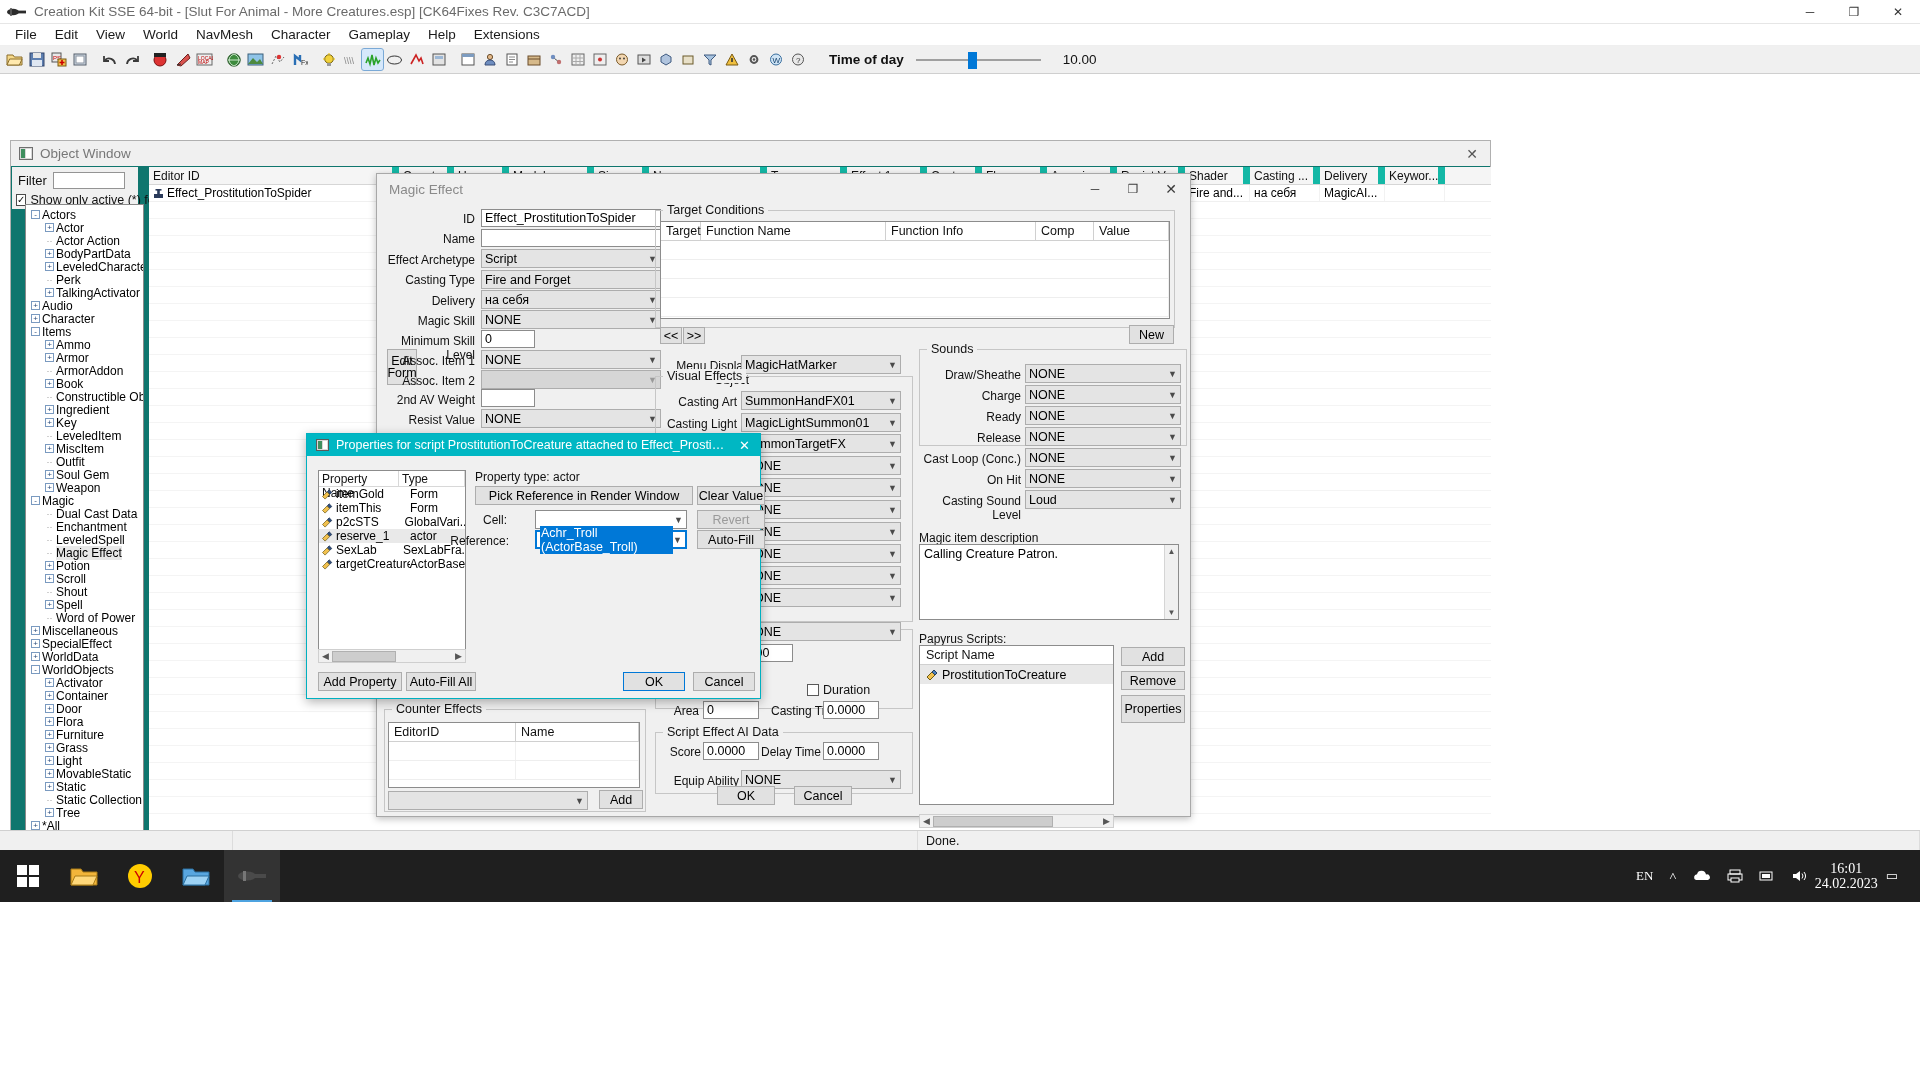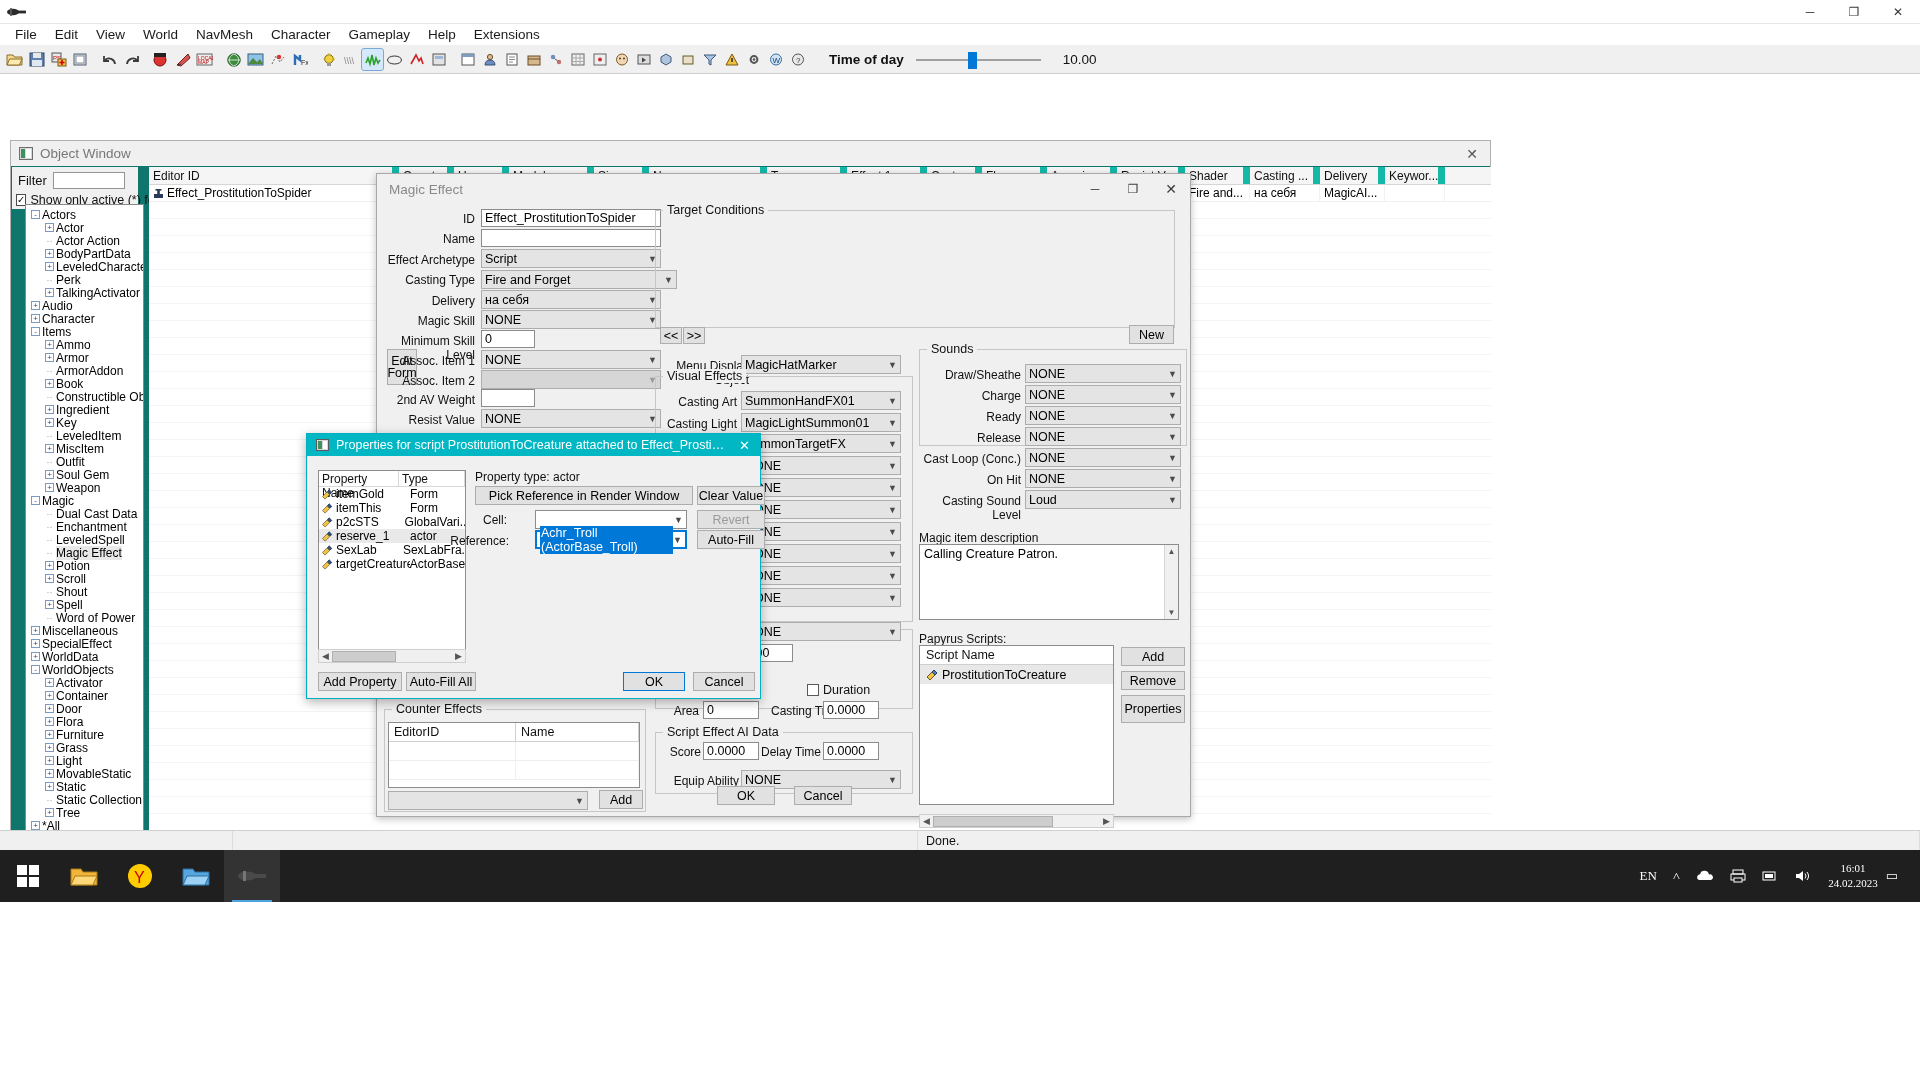--- a/index.html
+++ b/index.html
@@ -190,36 +190,37 @@
             padding:0 8px; font-size:12.5px; color:#111; }
 
   
   .taskbar { position:absolute; left:0; top:850px; width:1920px; height:230px; background:#1f1f1f; }
   .tb-inner { position:relative; height:52px; display:flex; align-items:center; }
   .tb-app { width:56px; height:52px; display:flex; align-items:center; justify-content:center; position:relative; }
   .tb-app.active { background:#333333; }
   .tb-app.active::after { content:''; position:absolute; bottom:0; left:8px; right:8px; height:2px; background:#4da3e0;}
   .tray { position:absolute; right:0; top:0; height:52px; display:flex; align-items:center; padding-right:14px;font-family:Liberation Serif, serif; }
   .tray .ti { color:#fff; font-size:13px; margin:0 8px; display:flex; align-items:center; }
-  .clock { color:#fff; font-size:11px; text-align:center; line-height:15px; margin-left:10px; }
+  .clock { color:#fff; font-size:14px; text-align:center; line-height:15px; }
   .area-below { position:absolute; left:0; top:52px; width:1920px; height:178px; background:#ffffff; }
 </style>
 </head>
 <body>
 
 <div id="app">
 
   <div class="titlebar">
     <div class="tb-icon">
       <svg width="22" height="16" viewBox="0 0 22 16">
         <ellipse cx="7" cy="8" rx="6" ry="3.2" fill="#2b2b2b"></ellipse>
         <rect x="11" y="6.6" width="9" height="2.8" fill="#2b2b2b"></rect>
         <rect x="4" y="4.2" width="2" height="7.6" fill="#555"></rect>
       </svg>
     </div>
+    <div class="tb-text">Creation Kit SSE 64-bit - [Slut For Animal - More Creatures.esp] [CK64Fixes Rev. C3C7ACD]</div>
     <div class="tb-buttons">
       <div class="tb-btn">─</div>
       <div class="tb-btn">❐</div>
       <div class="tb-btn close">✕</div>
     </div>
   </div>
 
   <div class="menubar">
     <div class="mi">File</div>
     <div class="mi">Edit</div>
@@ -880,20 +881,41 @@
 
       <div class="fld-label" style="left:2px; top:239px; width:96px;">Resist Value</div>
       <div class="fld-combo" style="left:104px; top:235px; width:180px;">
         <span>NONE</span>
         <span class="arw">▼</span>
       </div>
 
       <div class="grp" style="left:278px; top:36px; width:520px; height:118px;">
         <div class="grp-cap">Target Conditions</div>
       </div>
+      <div class="tbl" style="left:283px; top:47px; width:510px; height:98px;">
+        <div class="tbl-head" id="tc-head">
+            <div class="tbl-col" style="width: 40px;">Target</div>
+            <div class="tbl-col" style="width: 185px;">Function Name</div>
+            <div class="tbl-col" style="width: 150px;">Function Info</div>
+            <div class="tbl-col" style="width: 58px;">Comp</div>
+            <div class="tbl-col" style="width: 75px;">Value</div>
+          </div>
+        <div class="tbl-row">
+            <div class="tbl-cell" style="width:510px"></div>
+          </div>
+        <div class="tbl-row">
+            <div class="tbl-cell" style="width:510px"></div>
+          </div>
+        <div class="tbl-row">
+            <div class="tbl-cell" style="width:510px"></div>
+          </div>
+        <div class="tbl-row">
+            <div class="tbl-cell" style="width:510px"></div>
+          </div>
+      </div>
       <div class="btn" style="left:283px; top:153px; width:22px; height:17px;">&lt;&lt;</div>
       <div class="btn" style="left:306px; top:153px; width:22px; height:17px;">&gt;&gt;</div>
       <div class="btn" style="left:752px; top:151px; width:45px; height:19px;">New</div>
 
       <div class="fld-label" style="left:272px; top:185px; width:100px;">Menu Display Object</div>
       <div class="fld-combo" style="left:364px; top:181px; width:160px;">
         <span>MagicHatMarker</span>
         <span class="arw">▼</span>
       </div>
 

